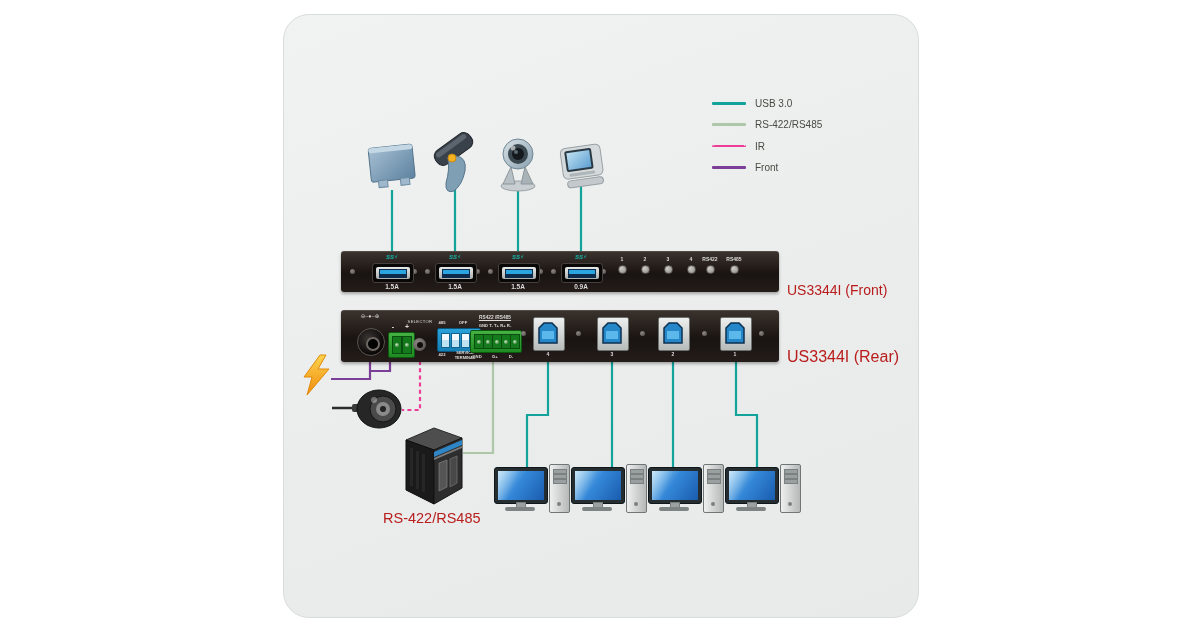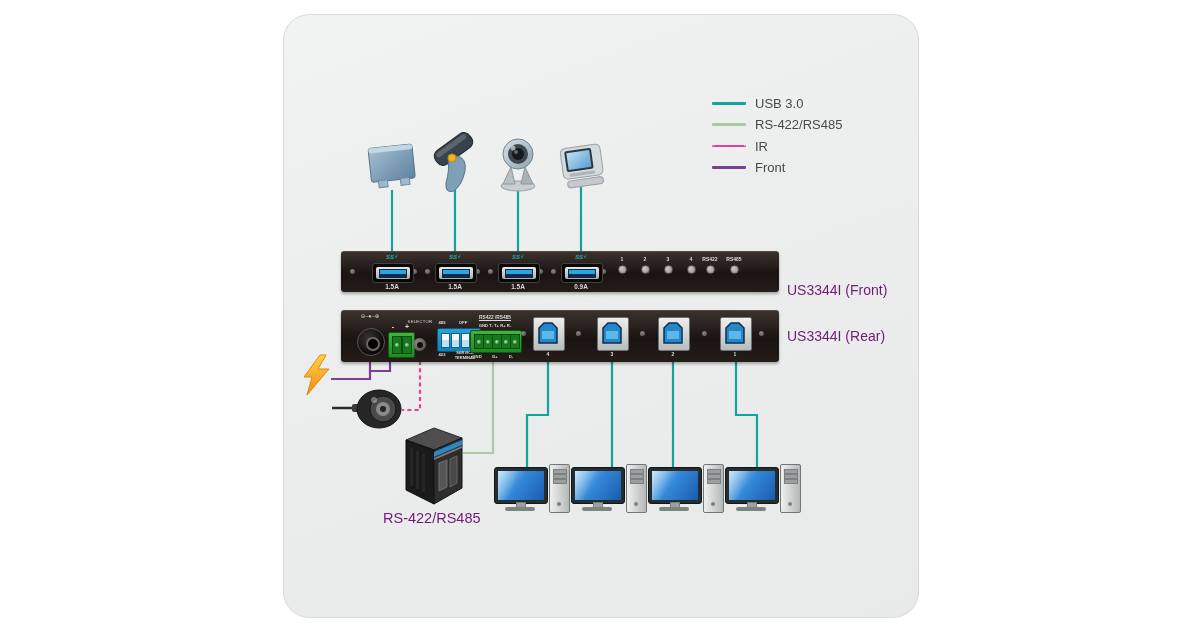--- a/index.html
+++ b/index.html
@@ -7,21 +7,21 @@
   .stage{position:relative;width:1200px;height:630px;background:#ffffff;overflow:hidden;}
   .card{position:absolute;left:283px;top:14px;width:634px;height:602px;border-radius:26px;
         background:linear-gradient(160deg,#f1f3f2 0%,#eaedec 55%,#e7eae9 100%);
         border:1px solid #d8dcda;}
   .abs{position:absolute;}
   .wires{position:absolute;left:0;top:0;}
   
   .leg-row{position:absolute;left:712px;height:16px;display:flex;align-items:center;}
   .leg-line{width:34px;height:3px;border-radius:1px;}
   .leg-line.dashed{height:0;background:none!important;border-top:2.6px dashed #ee3d96;}
-  .leg-label{margin-left:9px;font-size:13px;color:#4a4a44;white-space:nowrap;}
+  .leg-label{margin-left:9px;font-size:10px;color:#4a4a44;white-space:nowrap;}
   
   .panel{position:absolute;left:341px;width:438px;background:linear-gradient(#3a322d 0%,#191311 55%,#241d1a 100%);
          border-radius:3px;border-top:1px solid #564c47;box-shadow:0 2px 3px rgba(0,0,0,.3);}
   .panel *{position:absolute;}
   .ptxt{color:#dddcda;text-align:center;white-space:nowrap;}
   .screw{width:5px;height:5px;border-radius:50%;background:radial-gradient(circle at 35% 35%,#8d8884,#4e4a47);}
   
   .usba{width:40px;height:18px;background:#0a0807;border:1px solid #45403d;border-radius:3px;}
   .usba .bezel{left:3px;top:3px;right:3px;bottom:3px;background:linear-gradient(#e7e9e8,#aab0af);border-radius:2px;}
   .usba .slot{left:6px;right:6px;top:5px;bottom:4px;background:#0c2b4a;}
@@ -42,21 +42,21 @@
   
   .pc *{position:absolute;}
   .mon{left:0;top:3px;width:52px;height:35px;background:#262d31;border:1px solid #10171a;border-radius:3px;}
   .mon .scr{left:3px;top:3px;right:3px;bottom:3px;background:linear-gradient(125deg,#9ed4f4 0%,#3487d8 45%,#1a5cae 100%);}
   .mon .glare{left:3px;top:3px;right:3px;bottom:3px;background:linear-gradient(115deg,rgba(255,255,255,.45) 0%,rgba(255,255,255,0) 38%);}
   .neck{left:22px;top:38px;width:8px;height:6px;background:#9aa1a0;border:1px solid #767d7c;}
   .mbase{left:11px;top:43px;width:30px;height:4px;background:#7d8483;border-radius:2px;}
   .tower{left:55px;top:0;width:19px;height:47px;background:linear-gradient(90deg,#eef0ef,#b4b8b7);border:1px solid #707675;border-radius:2px;}
   .bay{left:2.5px;width:12px;height:3px;background:#9aa09f;border:1px solid #7b8180;}
   .tbtn{left:7px;top:37px;width:4px;height:4px;border-radius:50%;background:#7b8180;}
-  .lbl{color:#701a75;white-space:nowrap;}
+  .lbl{color:#b91c1c;white-space:nowrap;}
 </style>
 </head>
 <body>
 
 <div class="stage">
   <div class="card"></div>
 
   
   <svg width="0" height="0">
     <defs>
@@ -310,21 +310,21 @@
       <svg width="28" height="30" style="position:absolute;left:0;top:0;">
           <path d="M5,10 L10,5 L18,5 L23,10 L23,25 L5,25 Z" fill="#2586c8" stroke="#0d3050" stroke-width="1.5"></path>
           <rect x="8" y="13" width="12" height="8" fill="#5cb8ea"></rect>
         </svg>
     </div>
     <span class="ptxt" style="left:192px;top:40px;width:30px;font-size:5px;font-weight:bold;">4</span>
     <span class="ptxt" style="left:256px;top:40px;width:30px;font-size:5px;font-weight:bold;">3</span>
     <span class="ptxt" style="left:317px;top:40px;width:30px;font-size:5px;font-weight:bold;">2</span>
     <span class="ptxt" style="left:379px;top:40px;width:30px;font-size:5px;font-weight:bold;">1</span>
   </div>
-  <span class="abs lbl" style="left:787px;top:328px;font-size:14px;">US3344I (Rear)</span>
+  <span class="abs lbl" style="left:787px;top:348px;font-size:16px;">US3344I (Rear)</span>
 
   
   <svg class="abs" style="left:298px;top:354px;" width="36" height="42">
     <polygon points="22,1 6,23 14,23 9,41 31,15 20,15 28,1" fill="url(#gbolt)" stroke="#e08a0a" stroke-width="1"></polygon>
   </svg>
 
   
   <svg class="abs" style="left:330px;top:386px;" width="76" height="48">
     <line x1="2" y1="22" x2="26" y2="22" stroke="#2b2b2b" stroke-width="2.5"></line>
     <rect x="22" y="18" width="8" height="8" rx="2" fill="#3a3a3a"></rect>

